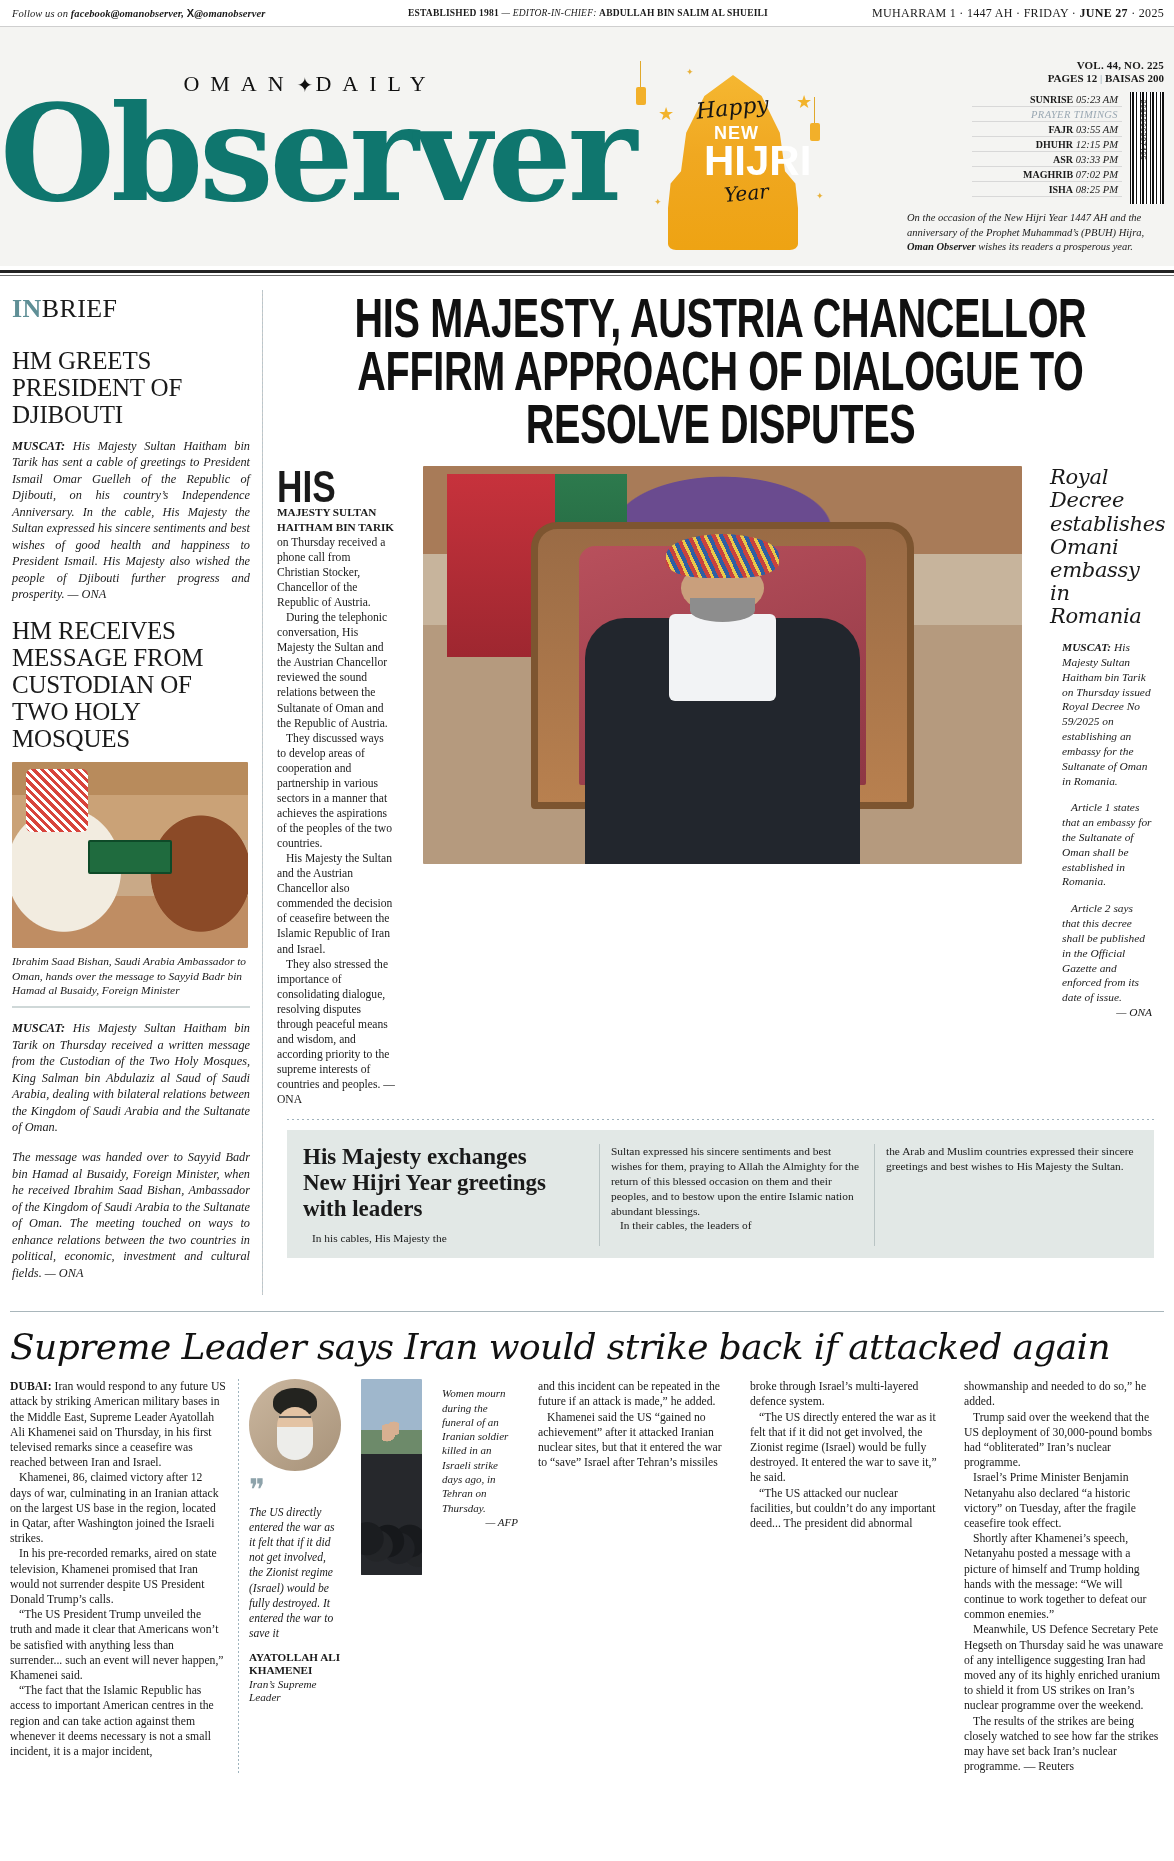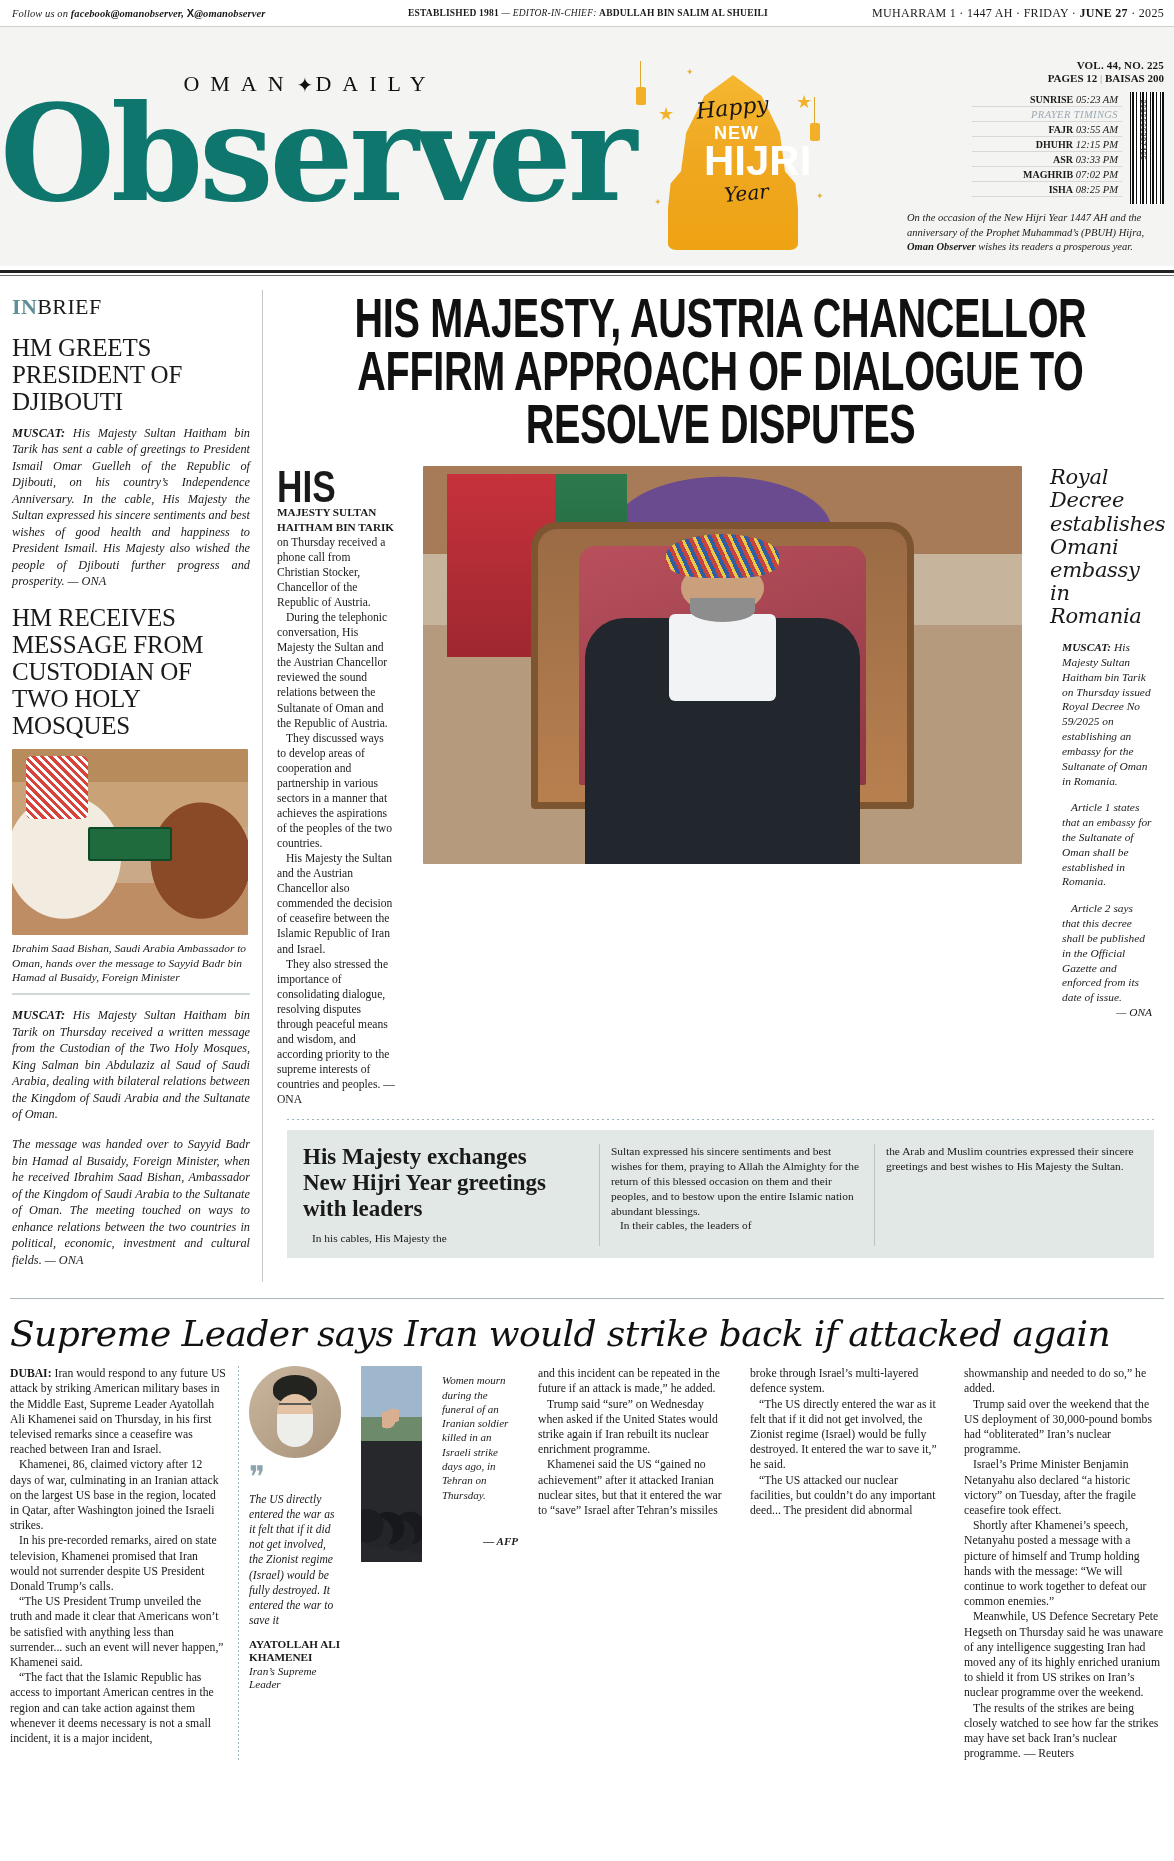--- a/index.html
+++ b/index.html
@@ -126,21 +126,21 @@
   .heavy-rule { height:3px; background:#222; margin-top:4px; }
   .heavy-rule2 { height:1px; background:#6f6f6f; margin-top:2px; }
 
   
   .main { display:flex; padding:0 10px; }
   .col-brief { width:252px; flex:0 0 252px; padding:12px 12px 0 2px; }
   .vline { width:1px; background:#c9c9c9; margin:14px 0 0 0; flex:0 0 1px;
            background-image:linear-gradient(#b9c6cb 60%, transparent 0); background-size:1px 4px; }
   .col-lead { flex:1; padding:10px 0 0 14px; }
 
-  .inbrief { font-size:22px; letter-spacing:.4px; margin:6px 0 14px 0; }
+  .inbrief { font-size:26px; letter-spacing:.4px; margin:6px 0 23px 0; }
   .inbrief .in { color:#5f8f96; font-weight:700; }
   .brief-h {
     font-size:25px; line-height:1.08; font-weight:400; margin:0 0 10px 0;
     letter-spacing:-.2px;
   }
   .brief-p {
     font-style:italic; font-size:12.3px; line-height:1.34; margin:0 0 14px 0; text-align:justify;
   }
   .brief-p b { font-style:italic; font-weight:700; }
   .brief-img { width:236px; height:186px; border-radius:1px; overflow:hidden; position:relative; }
@@ -220,21 +220,21 @@
   .bot-text b { font-weight:700; }
 
   .portrait { width:92px; height:92px; border-radius:50%; overflow:hidden; position:relative; margin:0 auto 10px auto; }
   .qmark { font-family:"DejaVu Serif", serif; font-size:30px; color:#8ea3ab; line-height:.6; margin:4px 0 6px 0; }
   .pullq { font-style:italic; font-size:11.6px; line-height:1.3; }
   .attr { font-weight:700; font-size:11.2px; margin-top:10px; line-height:1.2; }
   .attr .sub { font-weight:400; font-style:italic; }
 
   .photo2 { width:100%; height:196px; overflow:hidden; position:relative; border-radius:1px; }
   .cap2 { font-style:italic; font-size:11px; line-height:1.3; padding-top:7px; }
-  .cap2 b { font-style:italic; font-weight:700; display:block; text-align:right;margin-top:32px; }
+  .cap2 b { font-style:italic; font-weight:400; display:block; text-align:right; }
 
   
   .img-amb {
     background:
       radial-gradient(ellipse 40% 55% at 22% 58%, #f2ece0 0 60%, transparent 61%),
       radial-gradient(ellipse 34% 50% at 80% 60%, #8b4a27 0 62%, transparent 63%),
       linear-gradient(#b88b5c 0 18%, #caa277 18% 42%, #c9a987 42% 72%, #bf8d63 72% 100%);
   }
   .img-amb:after {
     content:""; position:absolute; left:32%; top:42%; width:34%; height:16%;
@@ -482,21 +482,20 @@
     <div class="bc2" style="flex:0 0 96px">
       <div class="cap2">
         <span>Women mourn during the funeral of an Iranian soldier killed in an Israeli strike days ago, in Tehran on Thursday.</span>
         <b>— AFP</b>
       </div>
     </div>
 
     <div class="bc4">
       <div class="bot-text">
         <p class="first">and this incident can be repeated in the future if an attack is made,” he added.</p>
-        <p>Trump said “sure” on Wednesday when asked if the United States would strike again if Iran rebuilt its nuclear enrichment programme.</p>
         <p>Khamenei said the US “gained no achievement” after it attacked Iranian nuclear sites, but that it entered the war to “save” Israel after Tehran’s missiles</p>
       </div>
     </div>
 
     <div class="bc4">
       <div class="bot-text">
         <p class="first">broke through Israel’s multi-layered defence system.</p>
         <p>“The US directly entered the war as it felt that if it did not get involved, the Zionist regime (Israel) would be fully destroyed. It entered the war to save it,” he said.</p>
         <p>“The US attacked our nuclear facilities, but couldn’t do any important deed... The president did abnormal</p>
       </div>

